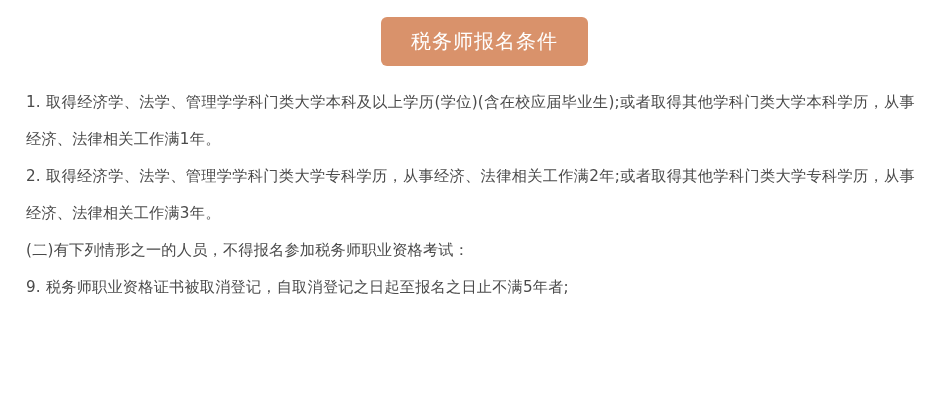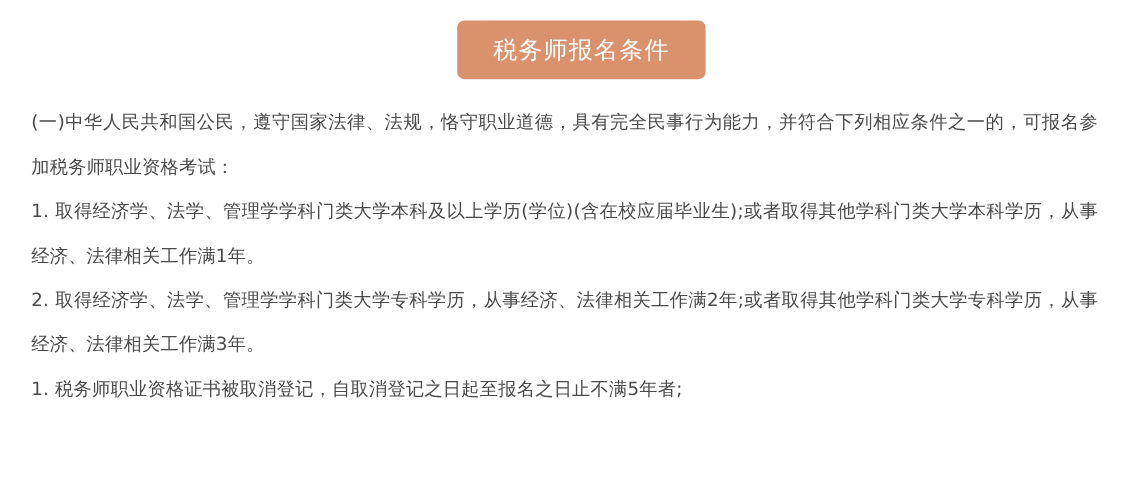--- a/index.html
+++ b/index.html
@@ -55,19 +55,19 @@
 </head>
 <body>
 
 <div class="page">
 
   <div class="title-wrap">
     <div class="title-badge">税务师报名条件</div>
   </div>
 
   <div class="body-text">
-    <p class="para">(一)中华人民共和国公民，遵守国家法律、法规，恪守职业道德，具有完全民事行为能力，并符合下列相应条件之一的，可报名参加税务师职业资格考试：</p>
     <p class="para">1. 取得经济学、法学、管理学学科门类大学本科及以上学历(学位)(含在校应届毕业生);或者取得其他学科门类大学本科学历，从事经济、法律相关工作满1年。</p>
     <p class="para">2. 取得经济学、法学、管理学学科门类大学专科学历，从事经济、法律相关工作满2年;或者取得其他学科门类大学专科学历，从事经济、法律相关工作满3年。</p>
-    <p class="para">1. 税务师职业资格证书被取消登记，自取消登记之日起至报名之日止不满5年者;</p>
+    <p class="para">(二)有下列情形之一的人员，不得报名参加税务师职业资格考试：</p>
+    <p class="para">9. 税务师职业资格证书被取消登记，自取消登记之日起至报名之日止不满5年者;</p>
   </div>
 
 </div>
 
 </body></html>

